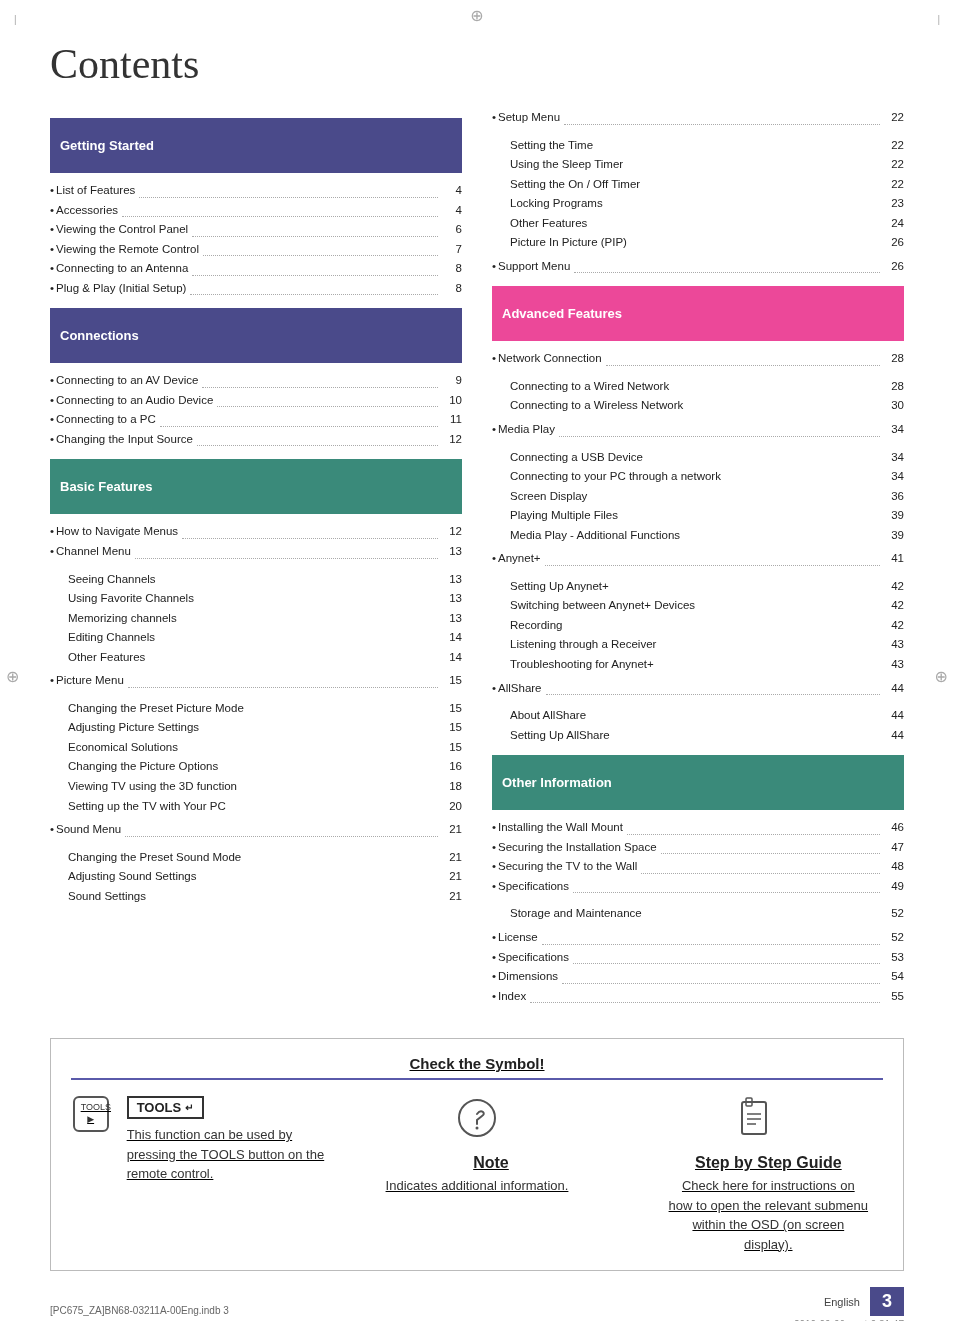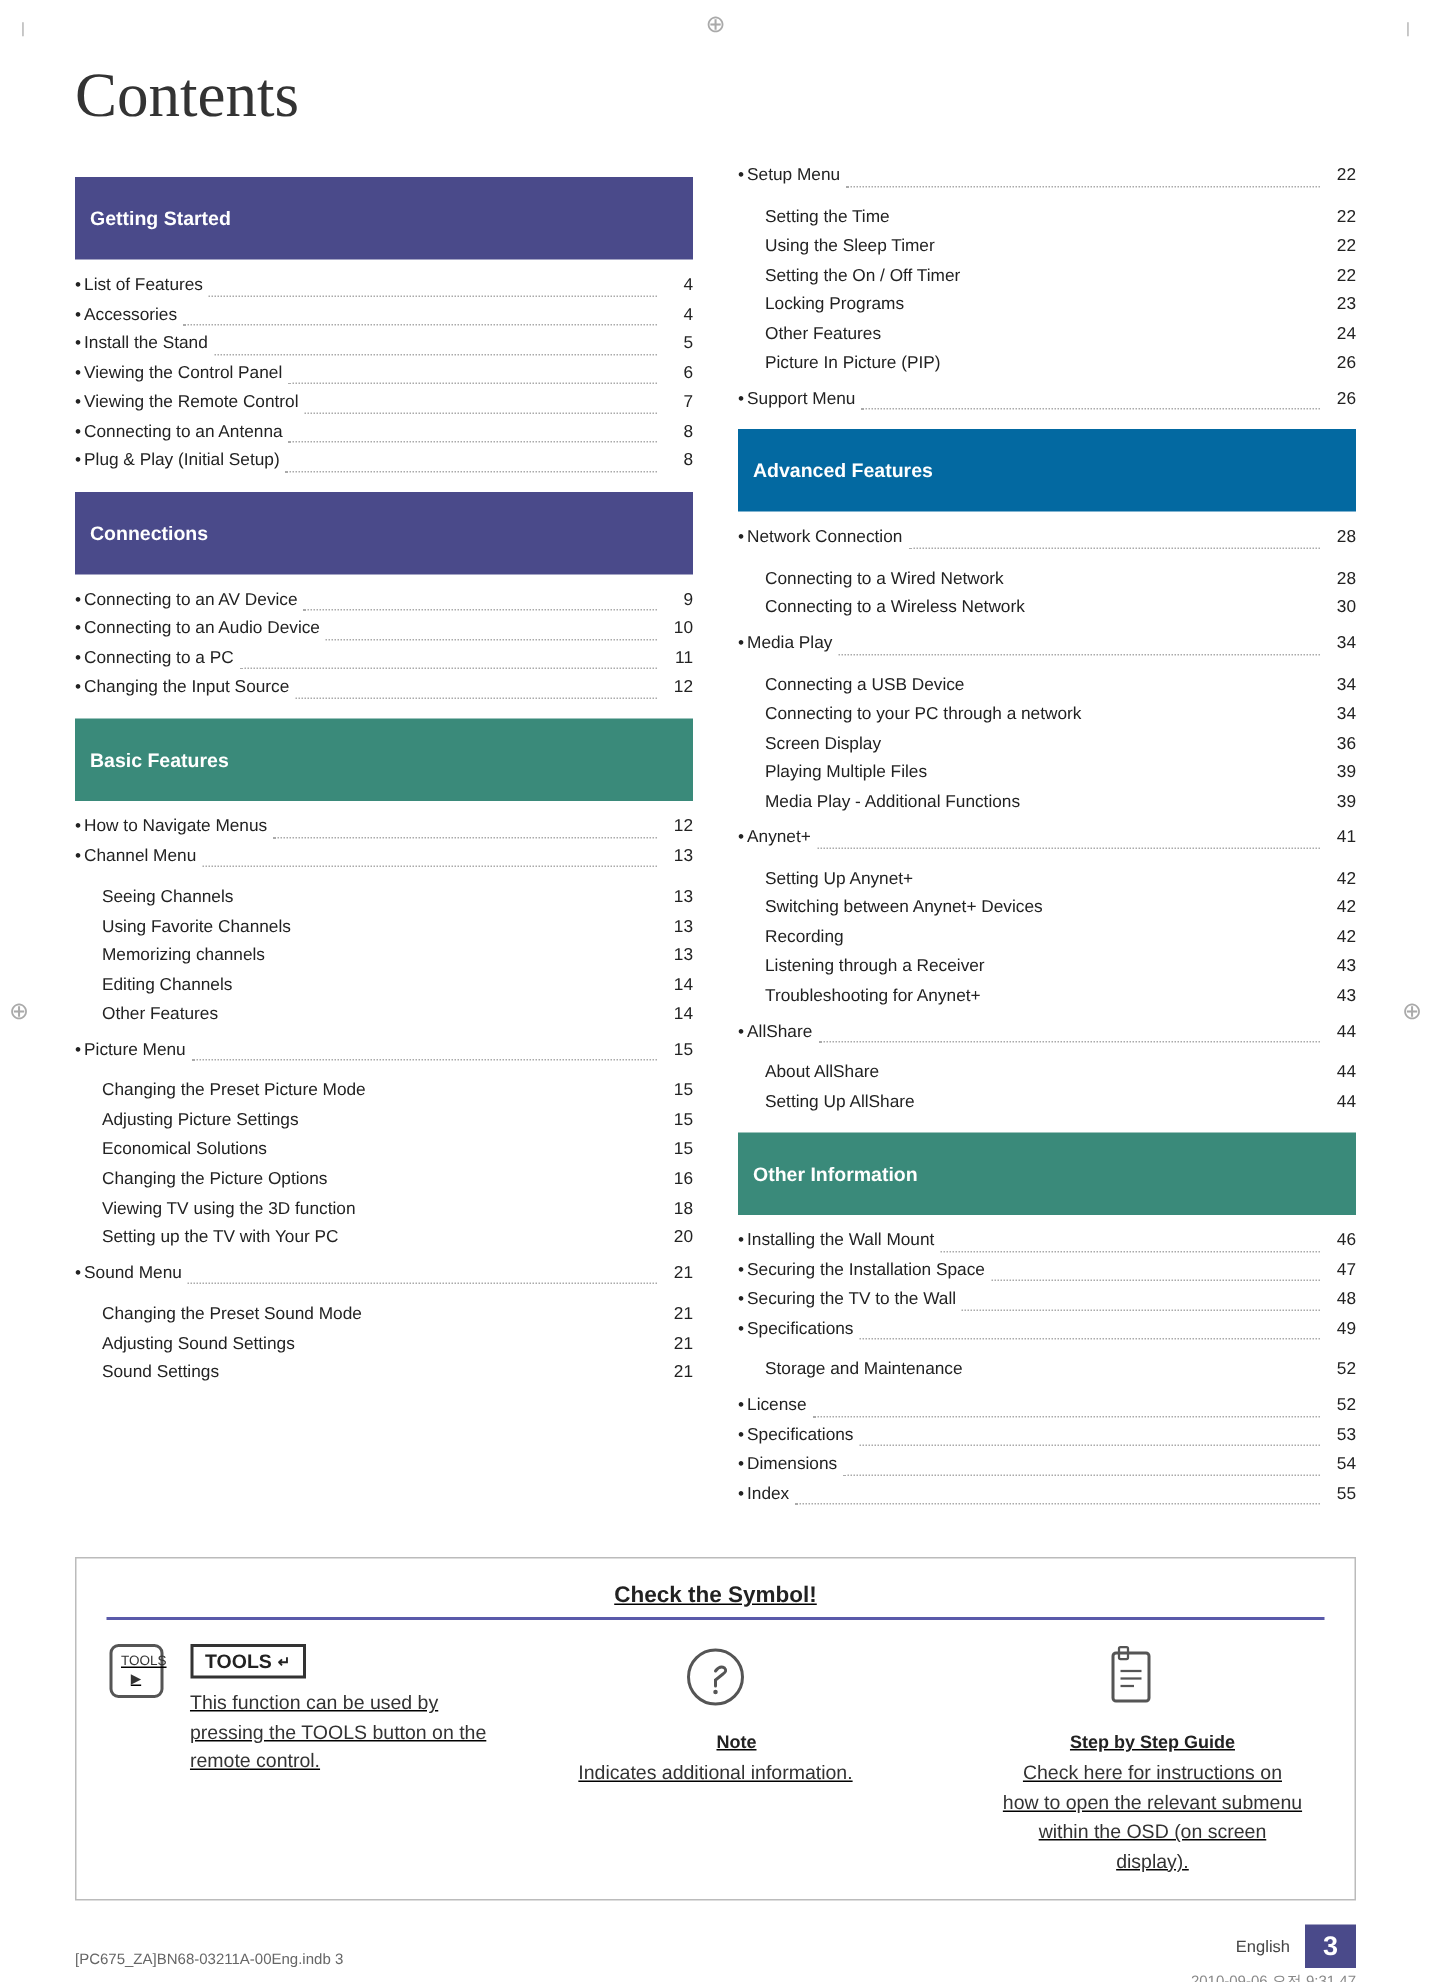--- a/index.html
+++ b/index.html
@@ -37,21 +37,21 @@
       font-size: 13px;
       font-weight: bold;
       padding: 20px 10px;
       margin-bottom: 8px;
       margin-top: 10px;
     }
     .section-header.teal {
       background: #3a8a7a;
     }
     .section-header.orange {
-      background: #0369a1;
+      background: #ec4899;
     }
     .toc-list {
       list-style: none;
       margin-bottom: 8px;
     }
     .toc-list li {
       font-size: 11.5px;
       color: #222;
       line-height: 1.7;
       display: flex;
@@ -121,21 +121,21 @@
       text-align: center;
       font-size: 11px;
       color: #222;
     }
     .symbol-icon {
       font-size: 32px;
       margin-bottom: 6px;
     }
     .symbol-label {
       font-weight: bold;
-      font-size: 12px;
+      font-size: 16px;
       margin-bottom: 4px;
       margin-left: 28px;
     }
     .symbol-desc {
       font-size: 13px;
       line-height: 1.5;
       color: #333;
     }
     .tools-badge {
       border: 2px solid #333;
@@ -203,25 +203,20 @@
       <ul class="toc-list">
         <li class="bullet">
             <span>List of Features</span>
             <span class="dots"></span>
             <span class="page-num">4</span>
           </li>
         <li class="bullet">
             <span>Accessories</span>
             <span class="dots"></span>
             <span class="page-num">4</span>
-          </li>
-        <li class="bullet">
-            <span>Install the Stand</span>
-            <span class="dots"></span>
-            <span class="page-num">5</span>
           </li>
         <li class="bullet">
             <span>Viewing the Control Panel</span>
             <span class="dots"></span>
             <span class="page-num">6</span>
           </li>
         <li class="bullet">
             <span>Viewing the Remote Control</span>
             <span class="dots"></span>
             <span class="page-num">7</span>

